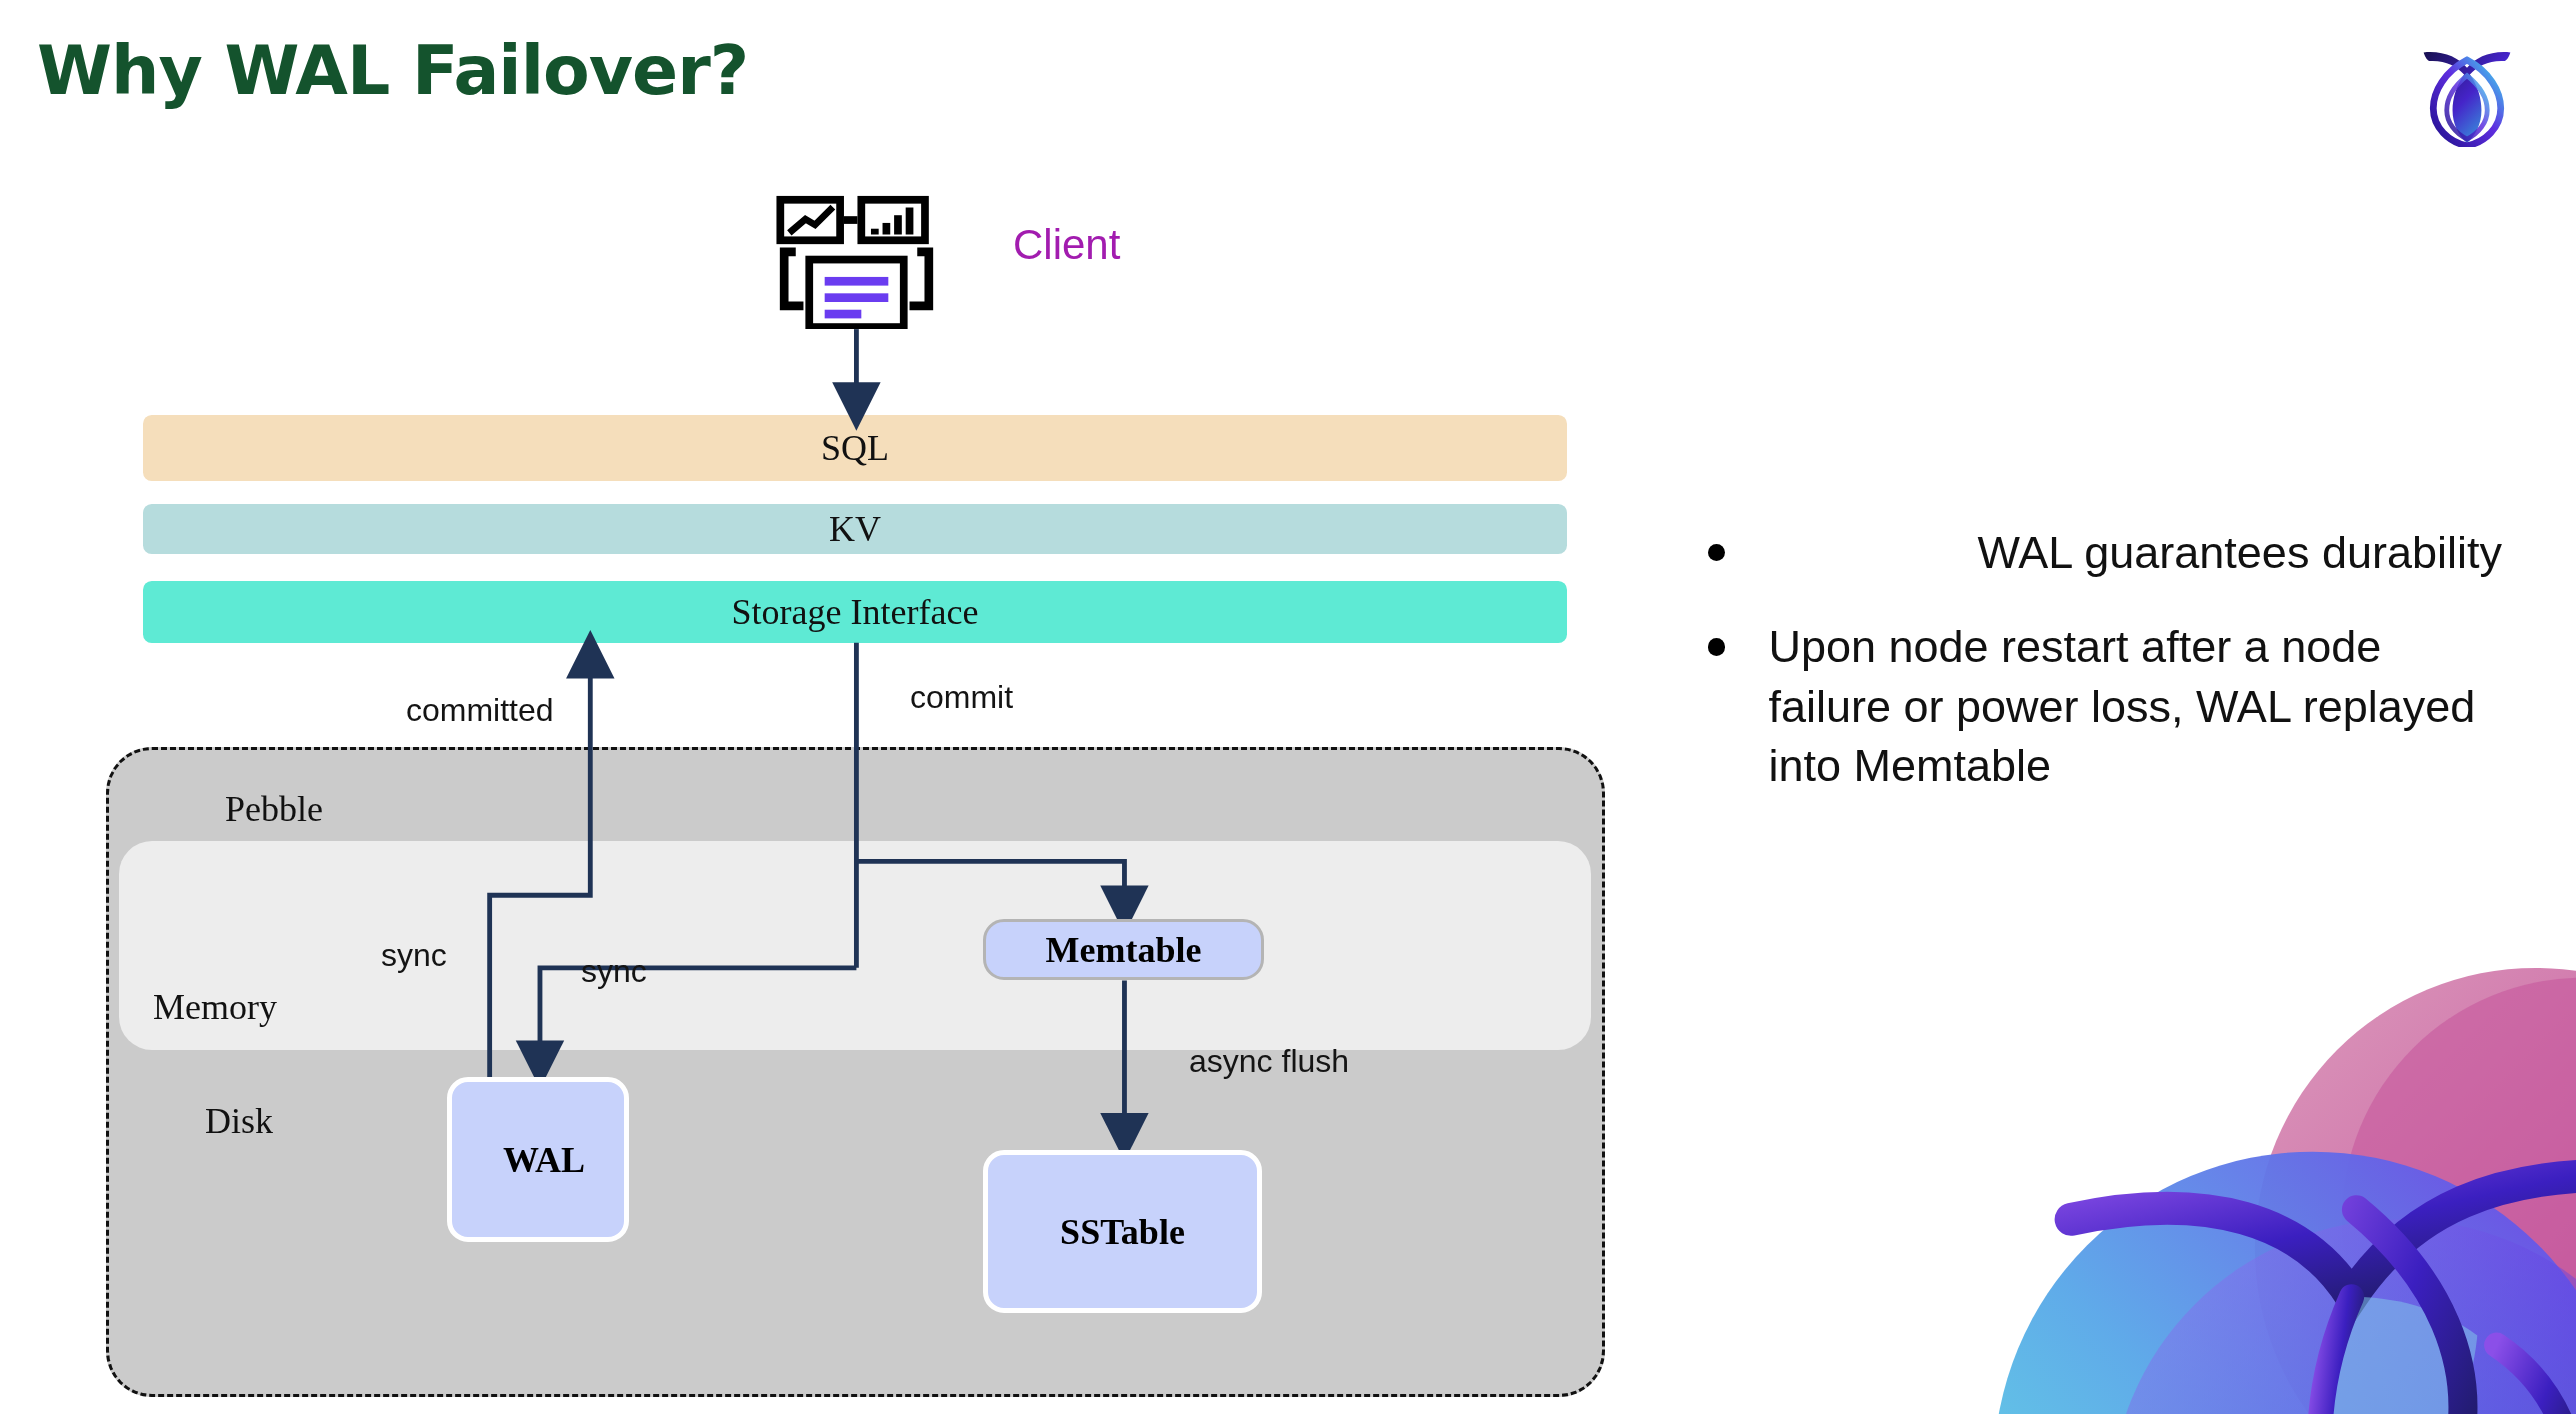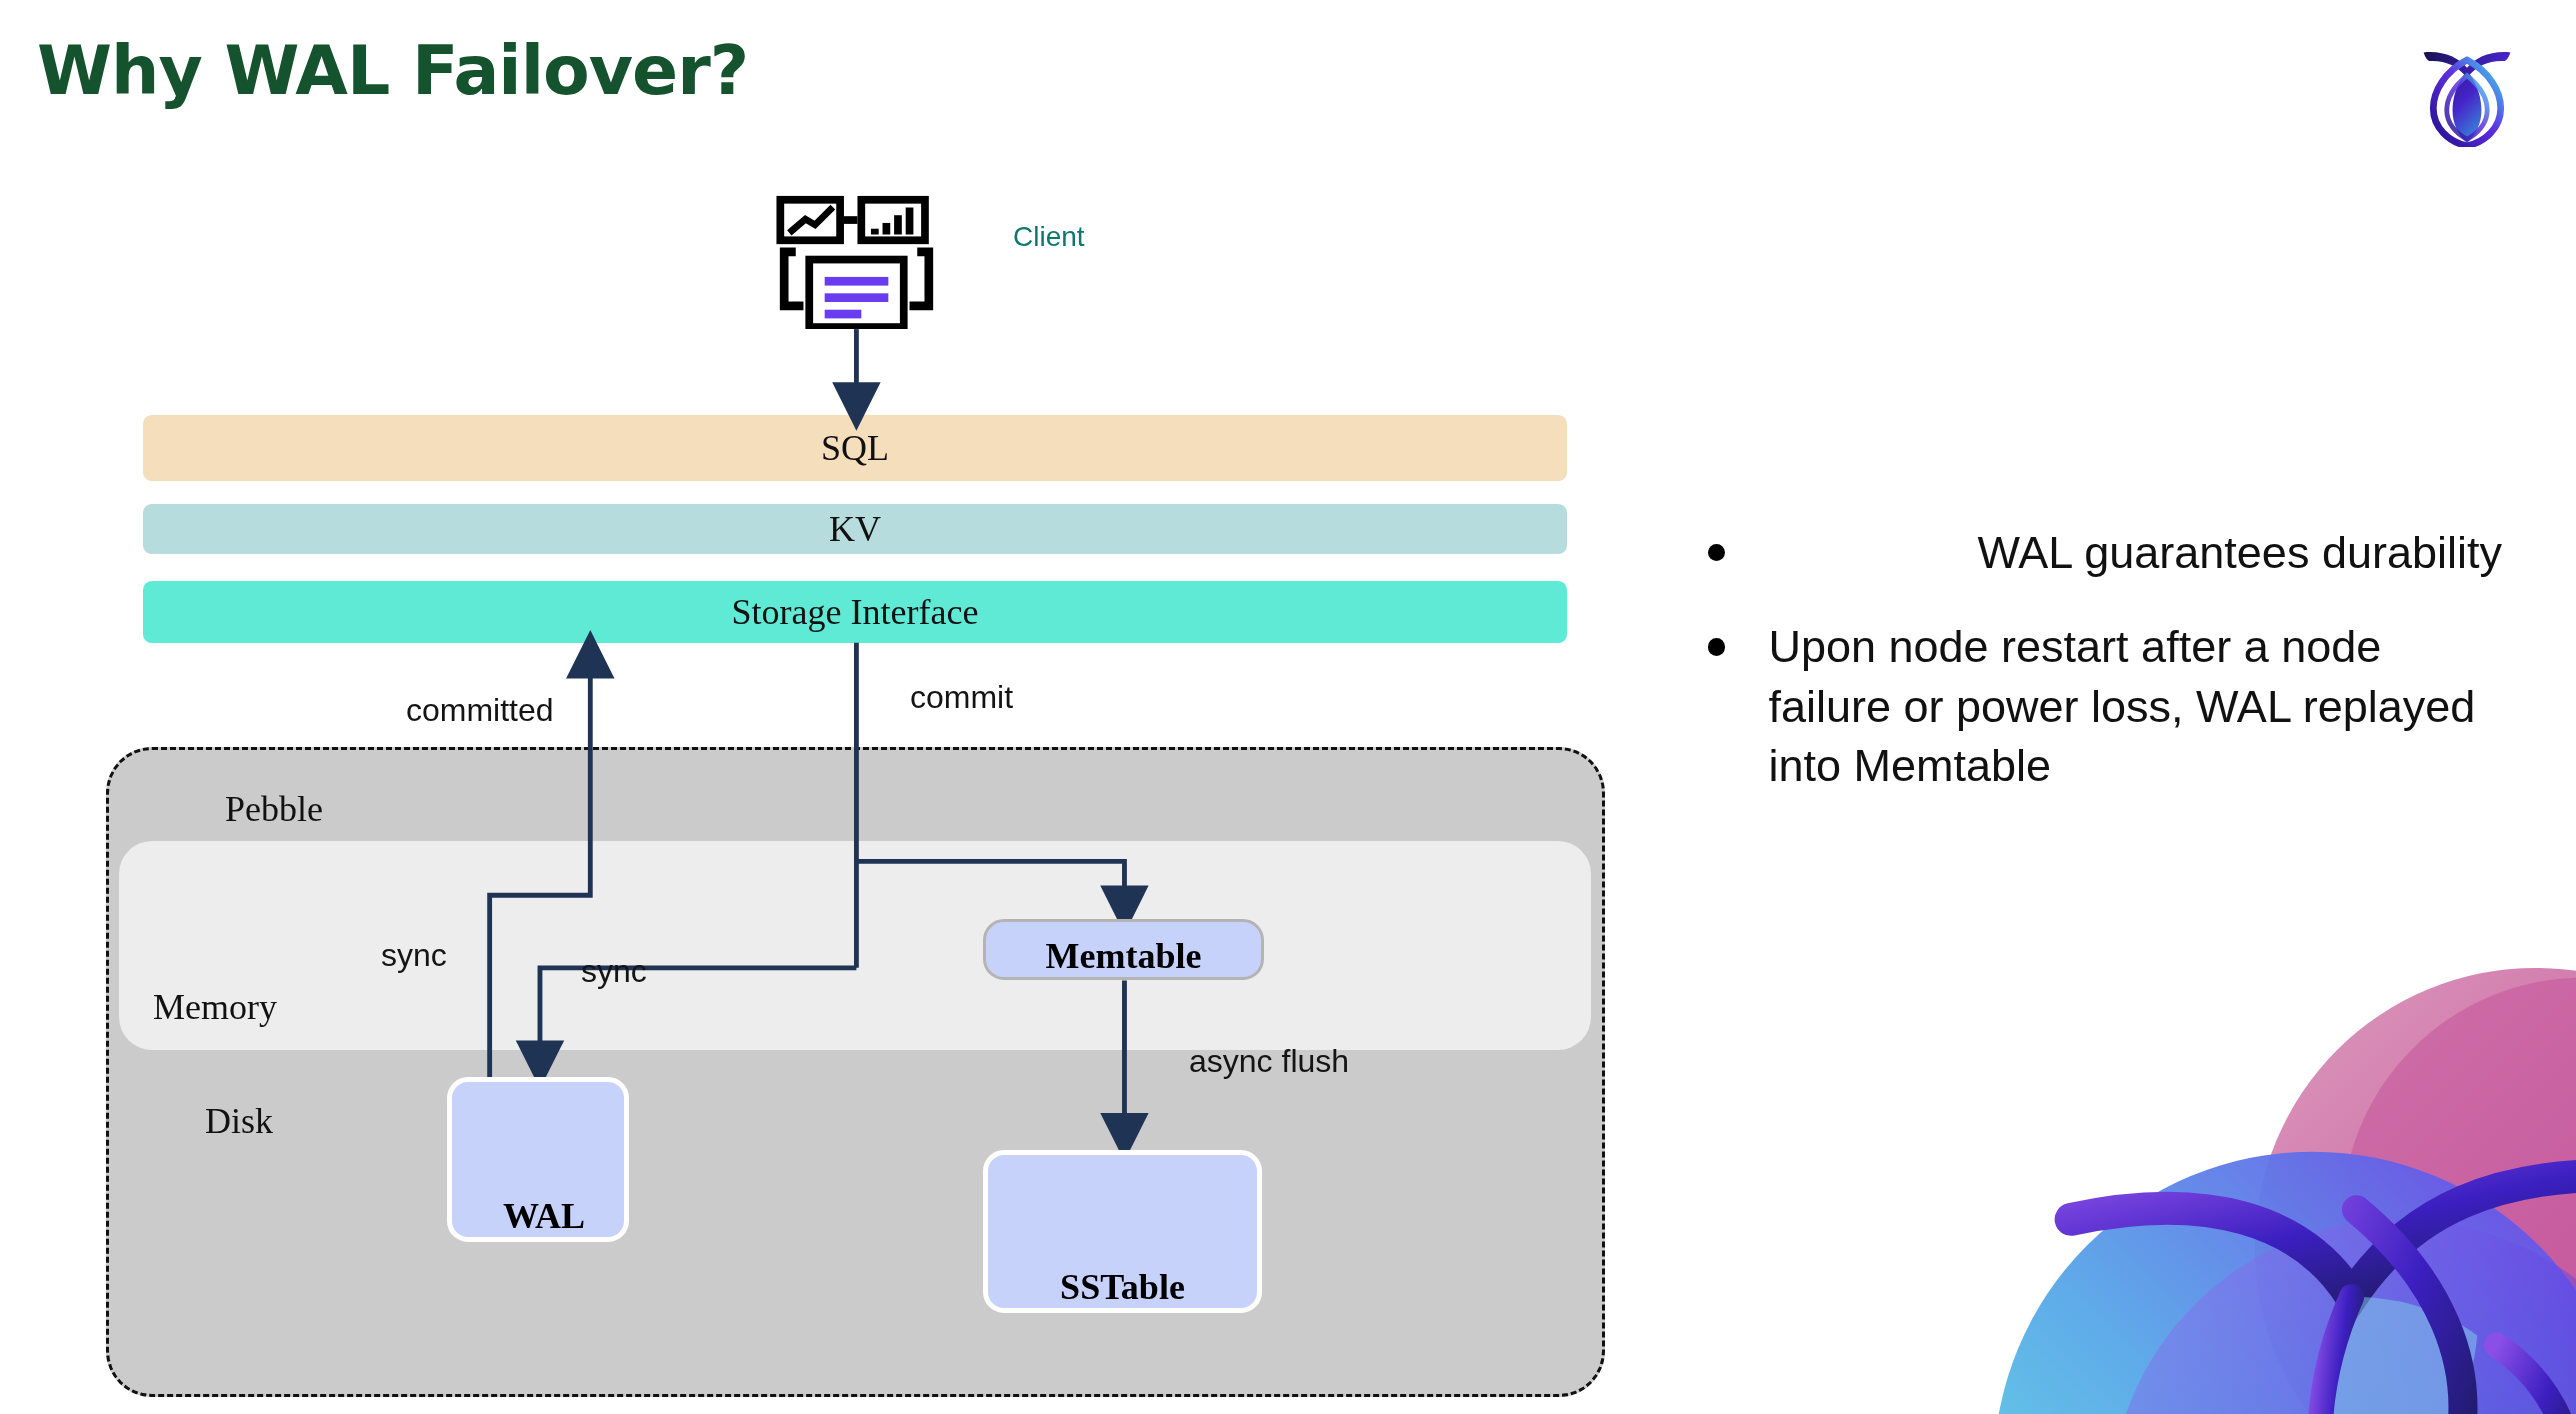--- a/index.html
+++ b/index.html
@@ -27,21 +27,21 @@
   
   #logo{position:absolute;left:2414px;top:31px;width:106px;height:116px;}
 
   
   #deco{position:absolute;left:1955px;top:929px;width:621px;height:486px;overflow:hidden;pointer-events:none;}
 
   
   #client-icon{position:absolute;left:774px;top:194px;width:165px;height:135px;}
   #client-label{
     position:absolute;left:1013px;top:221px;
-    font-size:28px;color:#0f766e;
+    font-size:42px;color:#a21caf;
     font-family:"Liberation Sans", sans-serif;
     white-space:nowrap;
   }
 
   
   .layer-bar{
     position:absolute;left:143px;width:1424px;
     border-radius:8.7px;
     display:flex;align-items:center;justify-content:center;
     font-family:"Liberation Serif", serif;
@@ -77,21 +77,21 @@
     position:absolute;left:205px;top:1100px;
     font-family:"Liberation Serif", serif;
     font-size:36px;color:#111;
   }
 
   
   .node-box{
     position:absolute;
     background:#c7d2fb;
     border-radius:21px;
-    display:flex;align-items:flex-end;justify-content:center;
+    display:flex;align-items:center;justify-content:center;
     font-family:"Liberation Serif", serif;
     font-weight:bold;
     font-size:36px;
     color:#000;
     box-sizing:border-box;
   }
   #node-memtable{
     left:983px;top:919px;width:281px;height:61px;
     border:3.9px solid #b4b4b4;
   }

